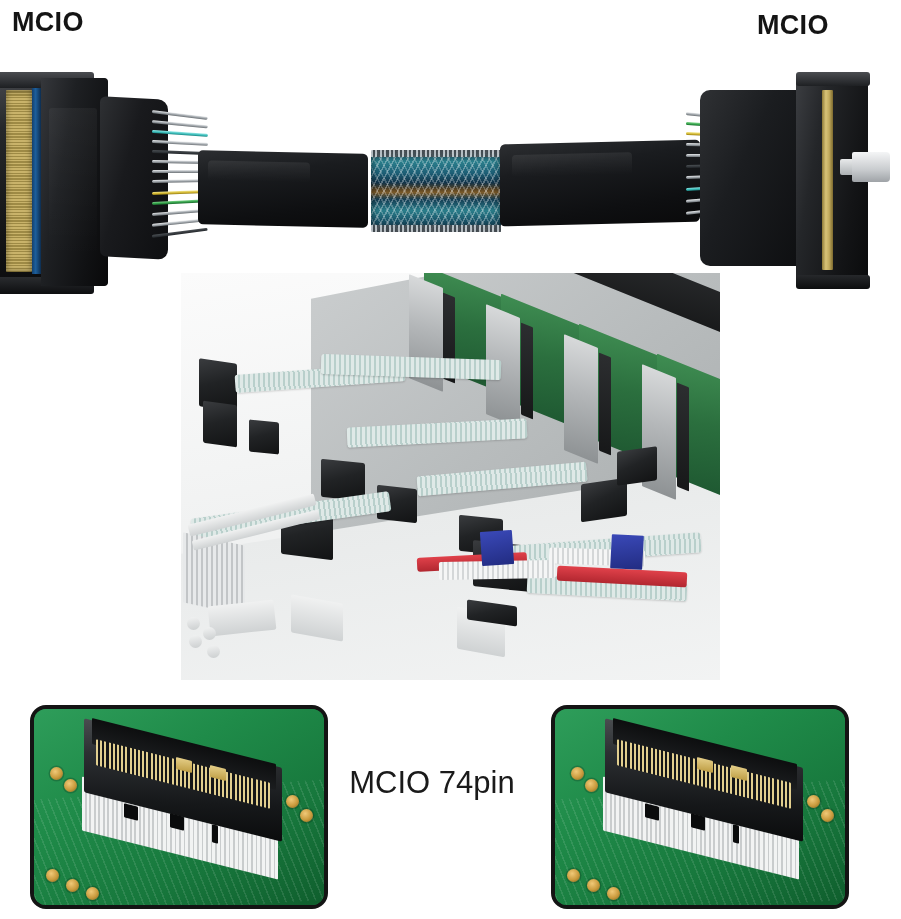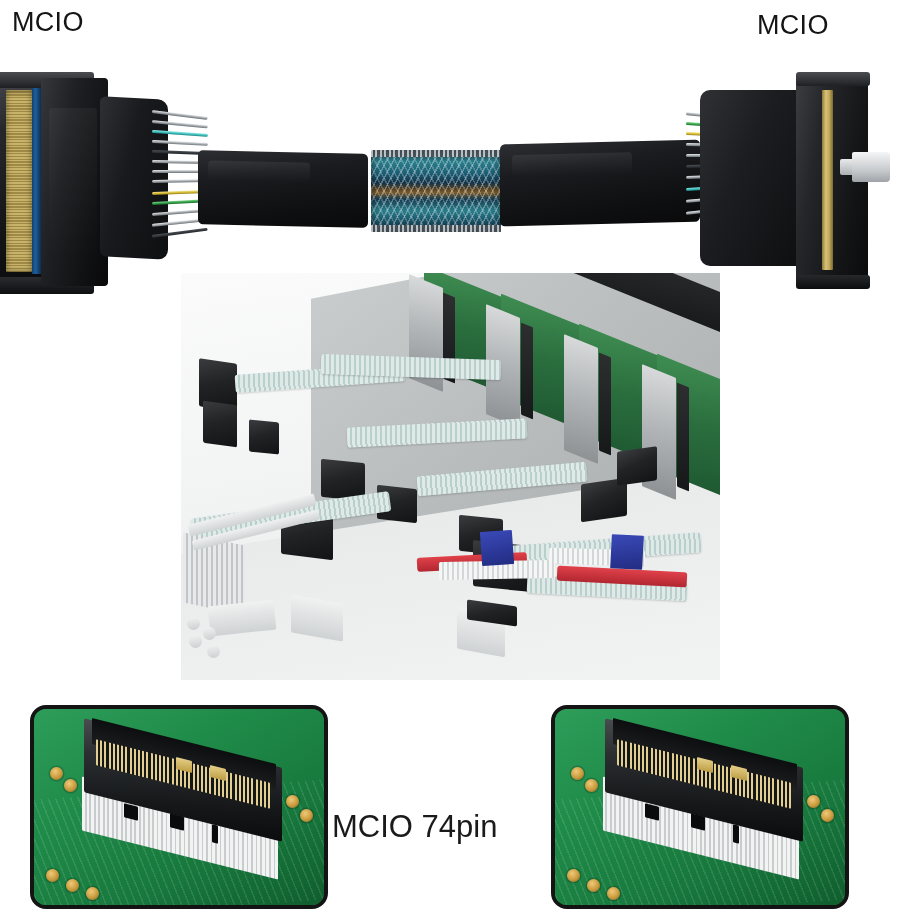--- a/index.html
+++ b/index.html
@@ -12,21 +12,21 @@
     height: 919px;
     position: relative;
     overflow: hidden;
     font-family: "Liberation Sans", sans-serif;
   }
 
   
   .label-mcio {
     position: absolute;
     font-size: 27px;
-    font-weight: 400;
+    font-weight: 700;
     color: #141414;
     letter-spacing: 0.3px;
     line-height: 1;
     white-space: nowrap;
   }
   #label-left  { left: 12px;  top: 9px; }
   #label-right { left: 757px; top: 12px; }
 
   
   #cable-assembly {
@@ -359,27 +359,27 @@
   }
   .socket-notch {
     position:absolute;
     background:#0a0b0c;
     border-radius:1px;
   }
 
   
   #socket-caption {
     position: absolute;
-    left: 332px; top: 763px;
+    left: 316px; top: 763px;
     width: 232px;
+    text-align: center;
     font-size: 31px;
     line-height: 1.32;
     color: #1a1a1a;
     font-weight: 400;
-    margin-top: 44px;
   }
 </style>
 </head>
 <body>
 
 <div class="label-mcio" id="label-left">MCIO</div>
 
 <div class="label-mcio" id="label-right">MCIO</div>
 
 <div id="cable-assembly">

